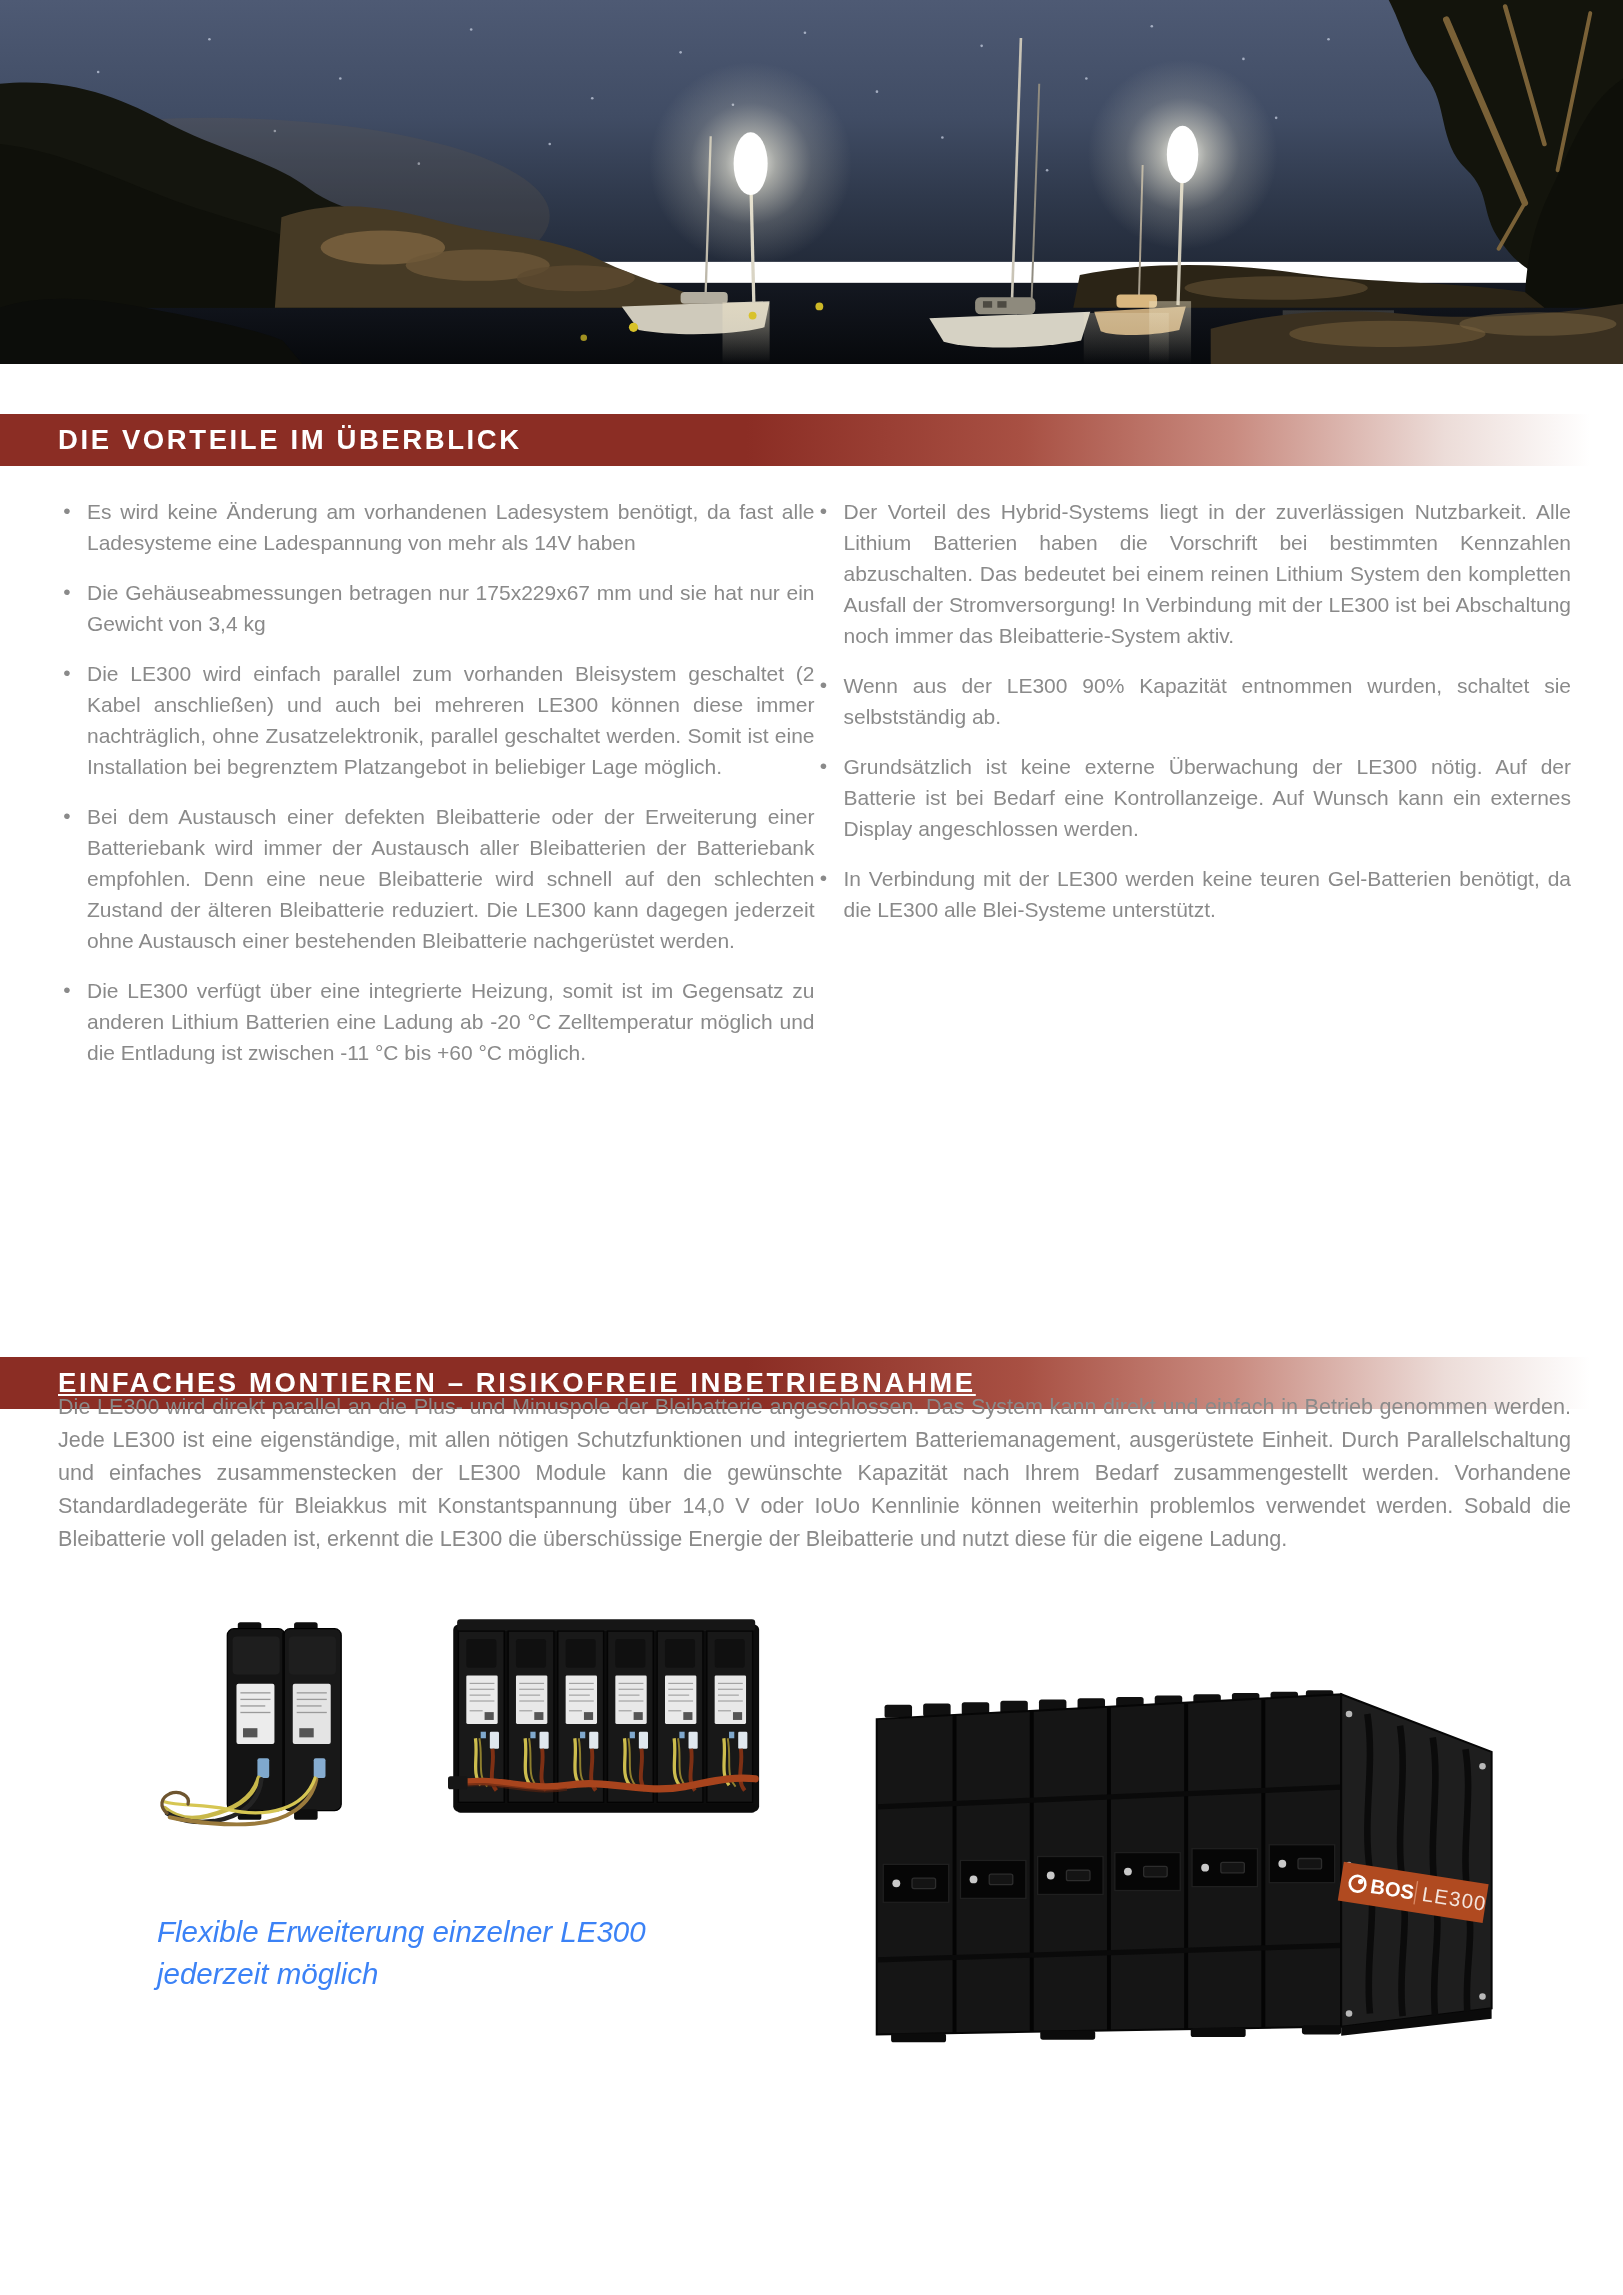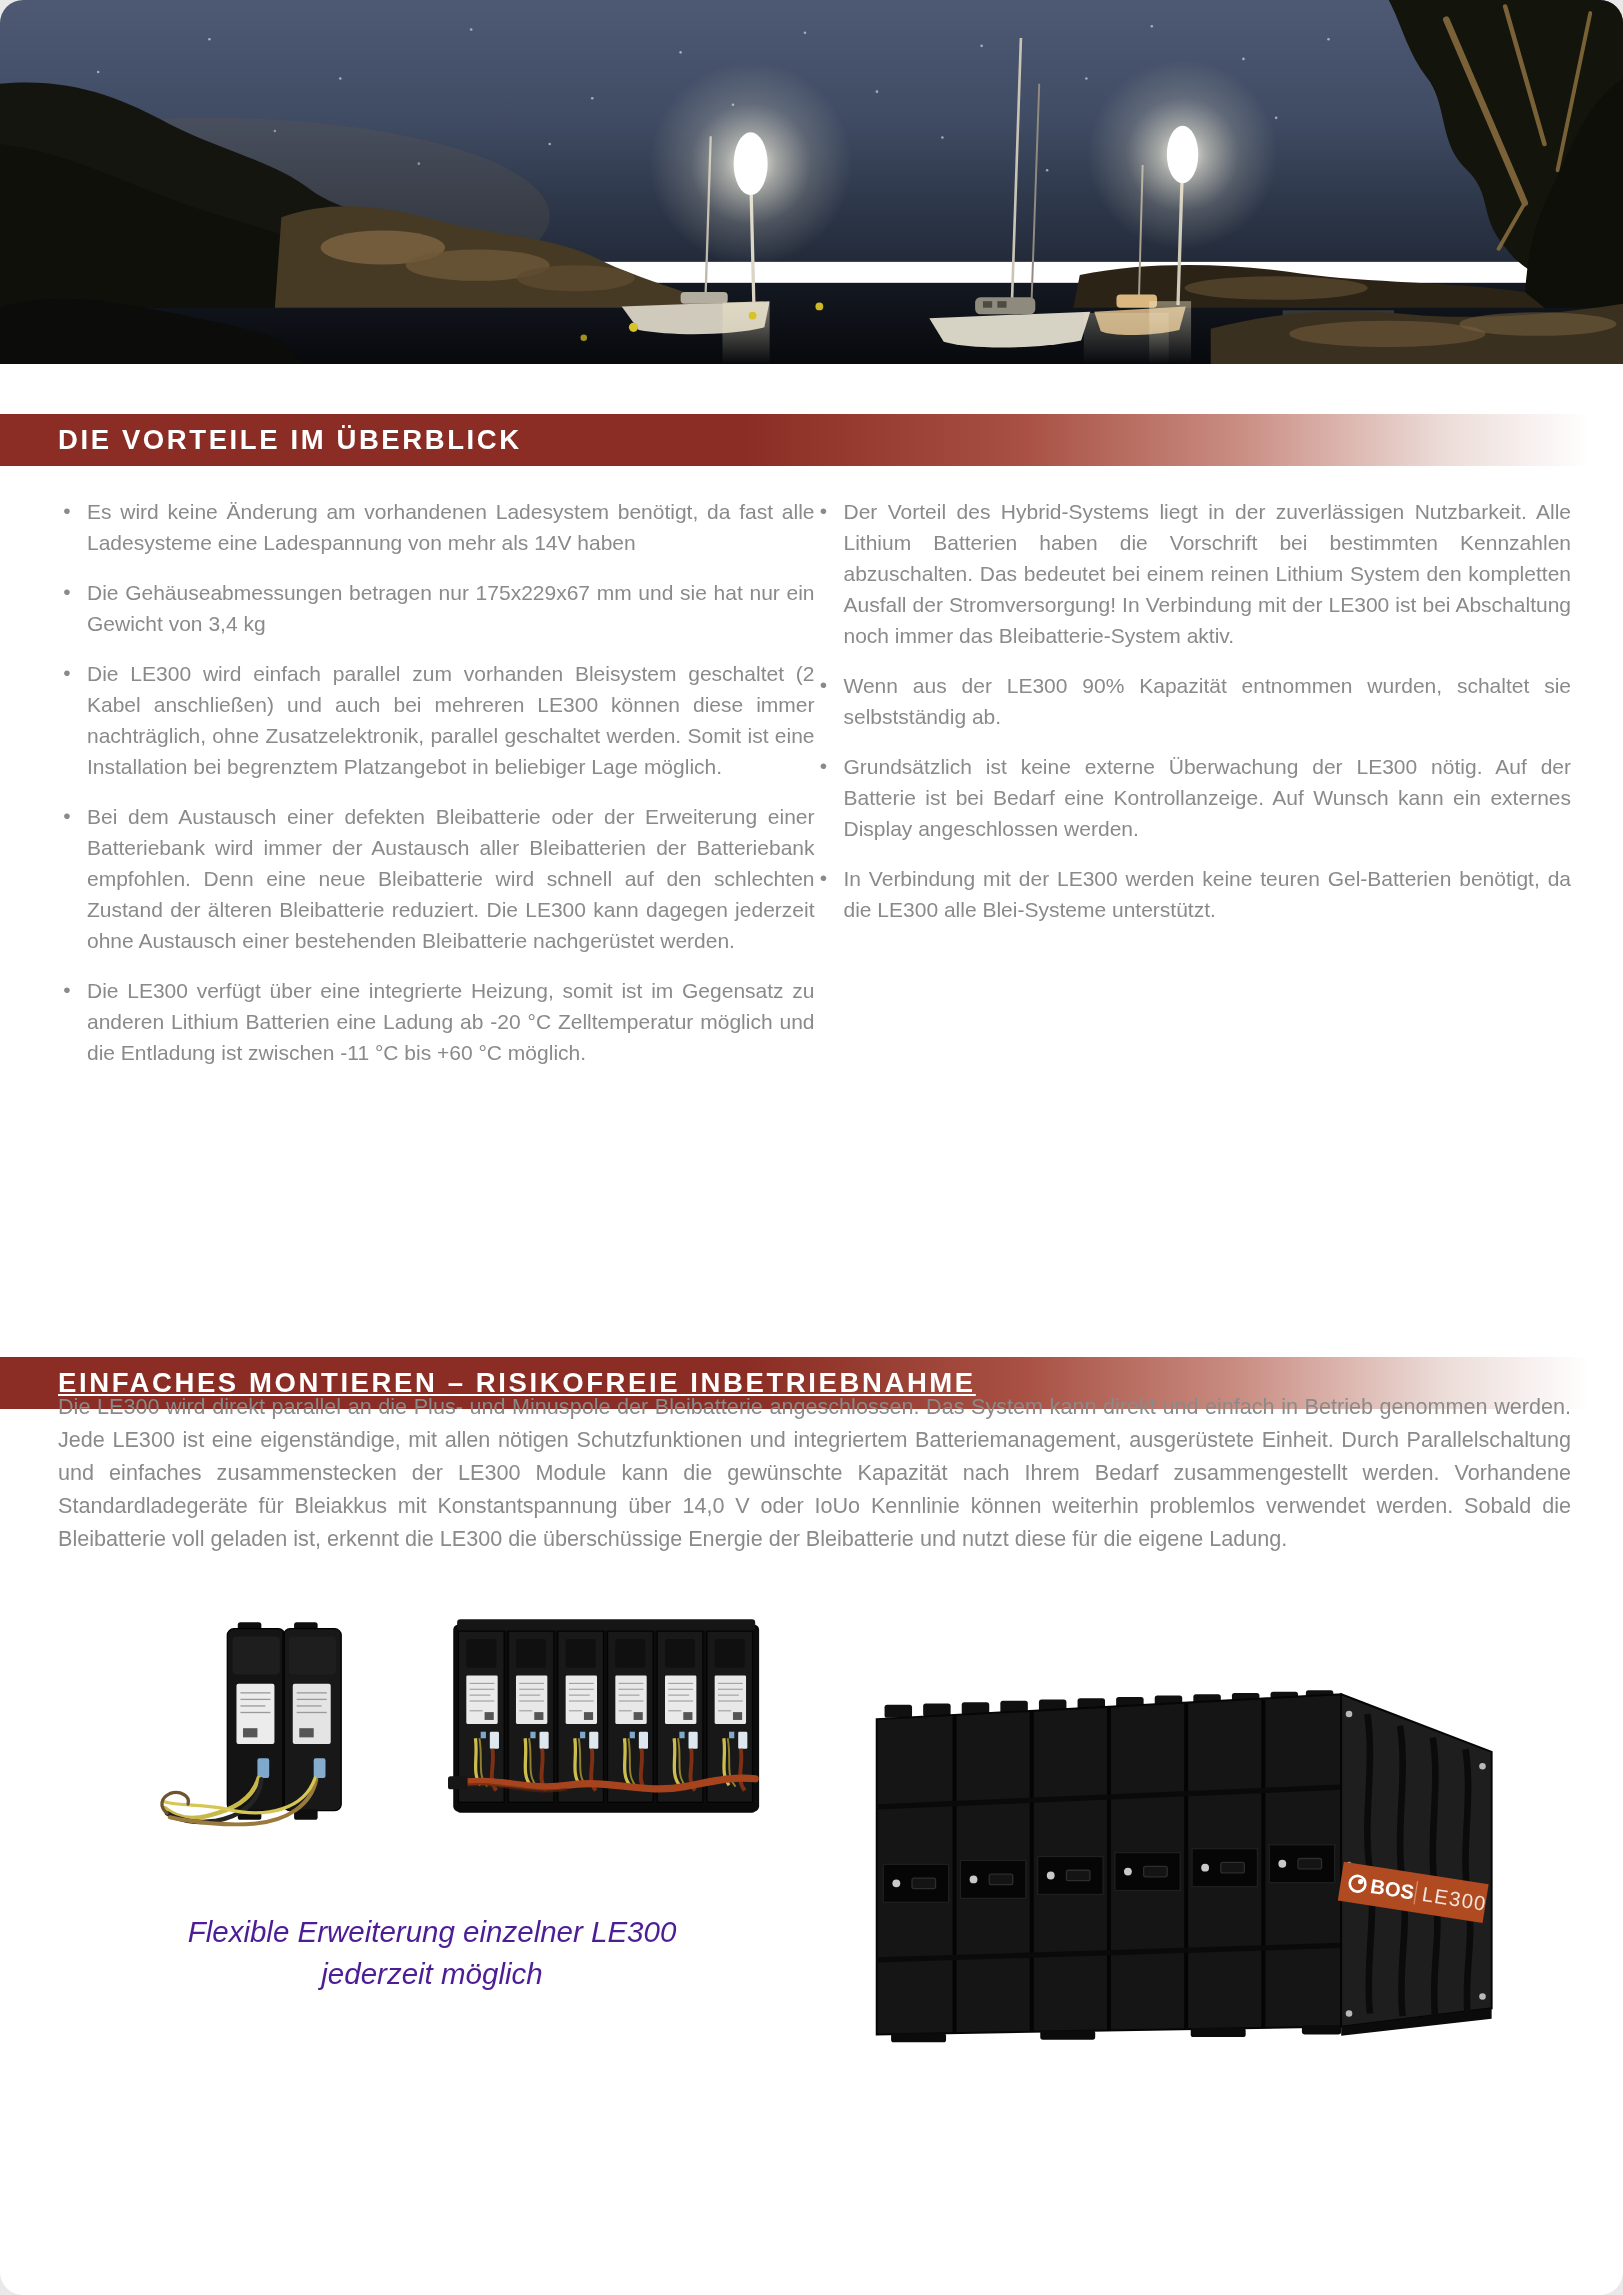--- a/index.html
+++ b/index.html
@@ -1,18 +1,18 @@
 <!DOCTYPE html>
 <html lang="de" style="font-size:10.5px"><head>
 <meta charset="utf-8">
 <style>
   html,body{margin:0;padding:0;background:#e9e9e9;}
   .page{
     position:relative;width:1623px;height:2295px;background:#ffffff;
-    font-family:"Liberation Sans",sans-serif;overflow:hidden;margin:0 auto;border-radius:23px;
+    font-family:"Liberation Sans",sans-serif;overflow:hidden;margin:0 auto;
   }
   .hero{position:absolute;left:0;top:0;width:1623px;height:364px;overflow:hidden;}
   .hero svg{display:block;width:100%;height:100%;}
 
   .banner{
     position:absolute;left:0;width:1623px;height:52px;box-sizing:border-box;
     background:linear-gradient(to right,#8b2d24 0%,#8b2d24 46%,#a85043 63%,#c98b80 76%,#ecdcd8 89%,#ffffff 98%);
     color:#ffffff;font-weight:bold;font-size:27.5px;letter-spacing:2.6px;
     line-height:52px;padding-left:58px;white-space:nowrap;
   }
@@ -32,22 +32,22 @@
     font-size:21.6px;line-height:33px;color:#8a8a8a;text-align:justify;
   }
 
   .fig{position:absolute;}
   .fig svg{display:block;width:100%;height:100%;}
   .fig-single{left:154px;top:1613px;width:216px;height:216px;}
   .fig-row{left:448px;top:1610px;width:317px;height:216px;}
   .fig-bank{left:844px;top:1668px;width:664px;height:396px;}
 
   .caption{
-    position:absolute;left:157px;top:1911px;width:550px;text-align:center;
-    font-style:italic;font-size:29.5px;line-height:42px;color:#4c1d95;
+    position:absolute;left:157px;top:1911px;width:550px;text-align:left;
+    font-style:italic;font-size:29.5px;line-height:42px;color:#3b82f6;
   }
 </style>
 </head>
 <body>
 
 <div class="page">
 
   <div class="hero">
     <svg viewBox="0 0 2480 556" preserveAspectRatio="none">
       <defs>

